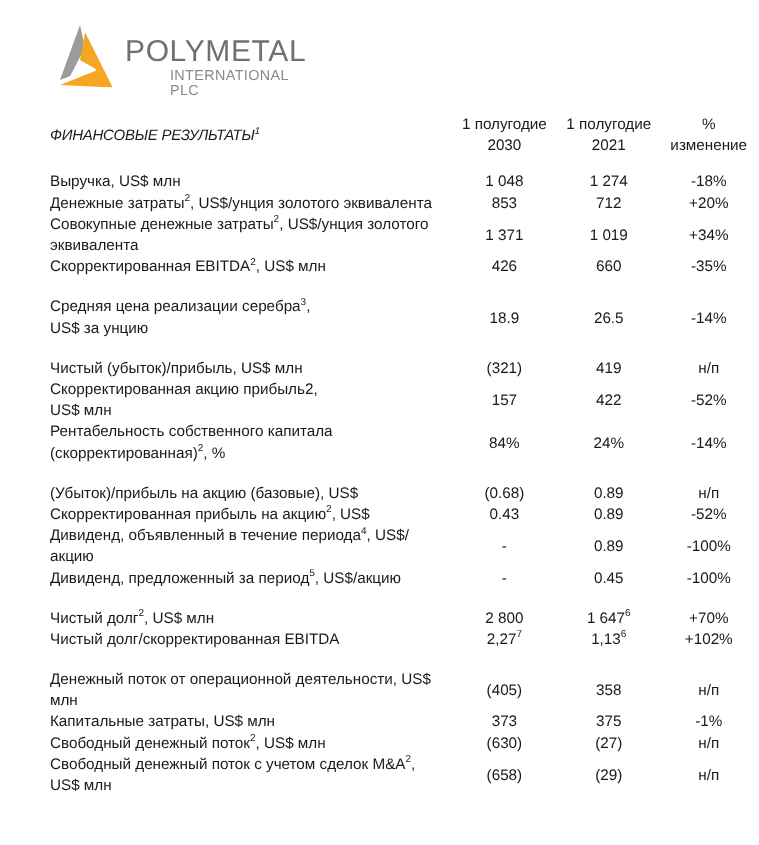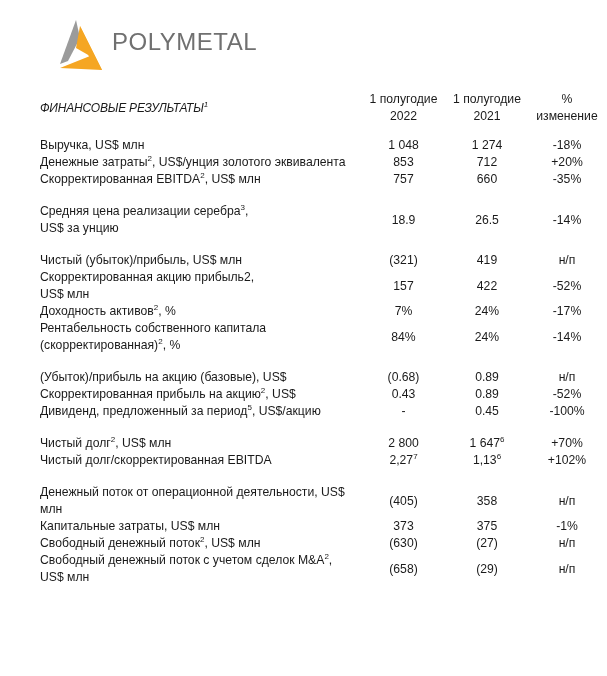--- a/index.html
+++ b/index.html
@@ -1,21 +1,21 @@
 <!DOCTYPE html>
 <html><head>
 <meta charset="utf-8">
 <style>
   html, body { margin: 0; padding: 0; background: #ffffff; }
   body {
     width: 607px; height: 676px; position: relative; overflow: hidden;
     font-family: "Liberation Sans", "DejaVu Sans", sans-serif;
     color: #1a1a1a;
   }
-  .logo { position: absolute; left: 56px; top: 18px; width: 200px; height: 50px; }
+  .logo { position: absolute; left: 44px; top: 18px; width: 200px; height: 50px; }
   .logo svg { position: absolute; left: 0; top: 0; }
   .logo-name {
     position: absolute; left: 56px; top: 12px;
     font-size: 24px; color: #707070; letter-spacing: 0.5px; line-height: 24px;
   }
   .logo-sub {
     position: absolute; left: 92px; top: 37px;
     font-size: 11.5px; color: #8a8a8a; letter-spacing: 0.3px; line-height: 12px;
   }
   table.fin {
@@ -36,48 +36,55 @@
 </head>
 <body>
 
 <div class="logo">
   <svg width="52" height="52" viewBox="0 0 52 52">
     <polygon points="20,2 4,46 12,43 24,20" fill="#9B9B9B"></polygon>
     <polygon points="24,8 20,30 34,38 4,50 46,52" fill="#F5A623"></polygon>
     <polygon points="24,8 46,52 40,50 28,30" fill="#F5A623"></polygon>
   </svg>
   <div class="logo-name">POLYMETAL</div>
+  <div class="logo-sub">INTERNATIONAL PLC</div>
 </div>
 
 <table class="fin">
   <tbody id="tbody">
     <tr class="hdr">
       <td class="c-label"><span>ФИНАНСОВЫЕ РЕЗУЛЬТАТЫ</span><sup>1</sup></td>
-      <td class="c-v1"><span>1 полугодие</span><br><span>2022</span></td>
+      <td class="c-v1"><span>1 полугодие</span><br><span>2030</span></td>
       <td class="c-v2"><span>1 полугодие</span><br><span>2021</span></td>
       <td class="c-v3"><span>%</span><br><span>изменение</span></td>
     </tr>
   <tr class="gap-s">
         <td colspan="4"></td>
       </tr>
       <tr>
         <td class="c-label"><span>Выручка, US$ млн</span></td>
         <td class="c-v1"><span>1 048</span></td>
         <td class="c-v2"><span>1 274</span></td>
         <td class="c-v3"><span>-18%</span></td>
       </tr>
       <tr>
         <td class="c-label"><span>Денежные затраты</span><sup>2</sup><span>, US$/унция золотого эквивалента</span></td>
         <td class="c-v1"><span>853</span></td>
         <td class="c-v2"><span>712</span></td>
         <td class="c-v3"><span>+20%</span></td>
       </tr>
       <tr>
+        <td class="c-label"><span>Совокупные денежные затраты</span><sup>2</sup><span>, US$/унция золотого</span><br><span>эквивалента</span></td>
+        <td class="c-v1"><span>1 371</span></td>
+        <td class="c-v2"><span>1 019</span></td>
+        <td class="c-v3"><span>+34%</span></td>
+      </tr>
+      <tr>
         <td class="c-label"><span>Скорректированная EBITDA</span><sup>2</sup><span>, US$ млн</span></td>
-        <td class="c-v1"><span>757</span></td>
+        <td class="c-v1"><span>426</span></td>
         <td class="c-v2"><span>660</span></td>
         <td class="c-v3"><span>-35%</span></td>
       </tr>
       <tr class="gap">
         <td colspan="4"></td>
       </tr>
       <tr>
         <td class="c-label"><span>Средняя цена реализации серебра</span><sup>3</sup><span>,</span><br><span>US$ за унцию</span></td>
         <td class="c-v1"><span>18.9</span></td>
         <td class="c-v2"><span>26.5</span></td>
@@ -92,45 +99,45 @@
         <td class="c-v2"><span>419</span></td>
         <td class="c-v3"><span>н/п</span></td>
       </tr>
       <tr>
         <td class="c-label"><span>Скорректированная акцию прибыль2,</span><br><span>US$ млн</span></td>
         <td class="c-v1"><span>157</span></td>
         <td class="c-v2"><span>422</span></td>
         <td class="c-v3"><span>-52%</span></td>
       </tr>
       <tr>
-        <td class="c-label"><span>Доходность активов</span><sup>2</sup><span>, %</span></td>
-        <td class="c-v1"><span>7%</span></td>
-        <td class="c-v2"><span>24%</span></td>
-        <td class="c-v3"><span>-17%</span></td>
-      </tr>
-      <tr>
         <td class="c-label"><span>Рентабельность собственного капитала</span><br><span>(скорректированная)</span><sup>2</sup><span>, %</span></td>
         <td class="c-v1"><span>84%</span></td>
         <td class="c-v2"><span>24%</span></td>
         <td class="c-v3"><span>-14%</span></td>
       </tr>
       <tr class="gap">
         <td colspan="4"></td>
       </tr>
       <tr>
         <td class="c-label"><span>(Убыток)/прибыль на акцию (базовые), US$</span></td>
         <td class="c-v1"><span>(0.68)</span></td>
         <td class="c-v2"><span>0.89</span></td>
         <td class="c-v3"><span>н/п</span></td>
       </tr>
       <tr>
         <td class="c-label"><span>Скорректированная прибыль на акцию</span><sup>2</sup><span>, US$</span></td>
         <td class="c-v1"><span>0.43</span></td>
         <td class="c-v2"><span>0.89</span></td>
         <td class="c-v3"><span>-52%</span></td>
+      </tr>
+      <tr>
+        <td class="c-label"><span>Дивиденд, объявленный в течение периода</span><sup>4</sup><span>, US$/</span><br><span>акцию</span></td>
+        <td class="c-v1"><span>-</span></td>
+        <td class="c-v2"><span>0.89</span></td>
+        <td class="c-v3"><span>-100%</span></td>
       </tr>
       <tr>
         <td class="c-label"><span>Дивиденд, предложенный за период</span><sup>5</sup><span>, US$/акцию</span></td>
         <td class="c-v1"><span>-</span></td>
         <td class="c-v2"><span>0.45</span></td>
         <td class="c-v3"><span>-100%</span></td>
       </tr>
       <tr class="gap">
         <td colspan="4"></td>
       </tr>

